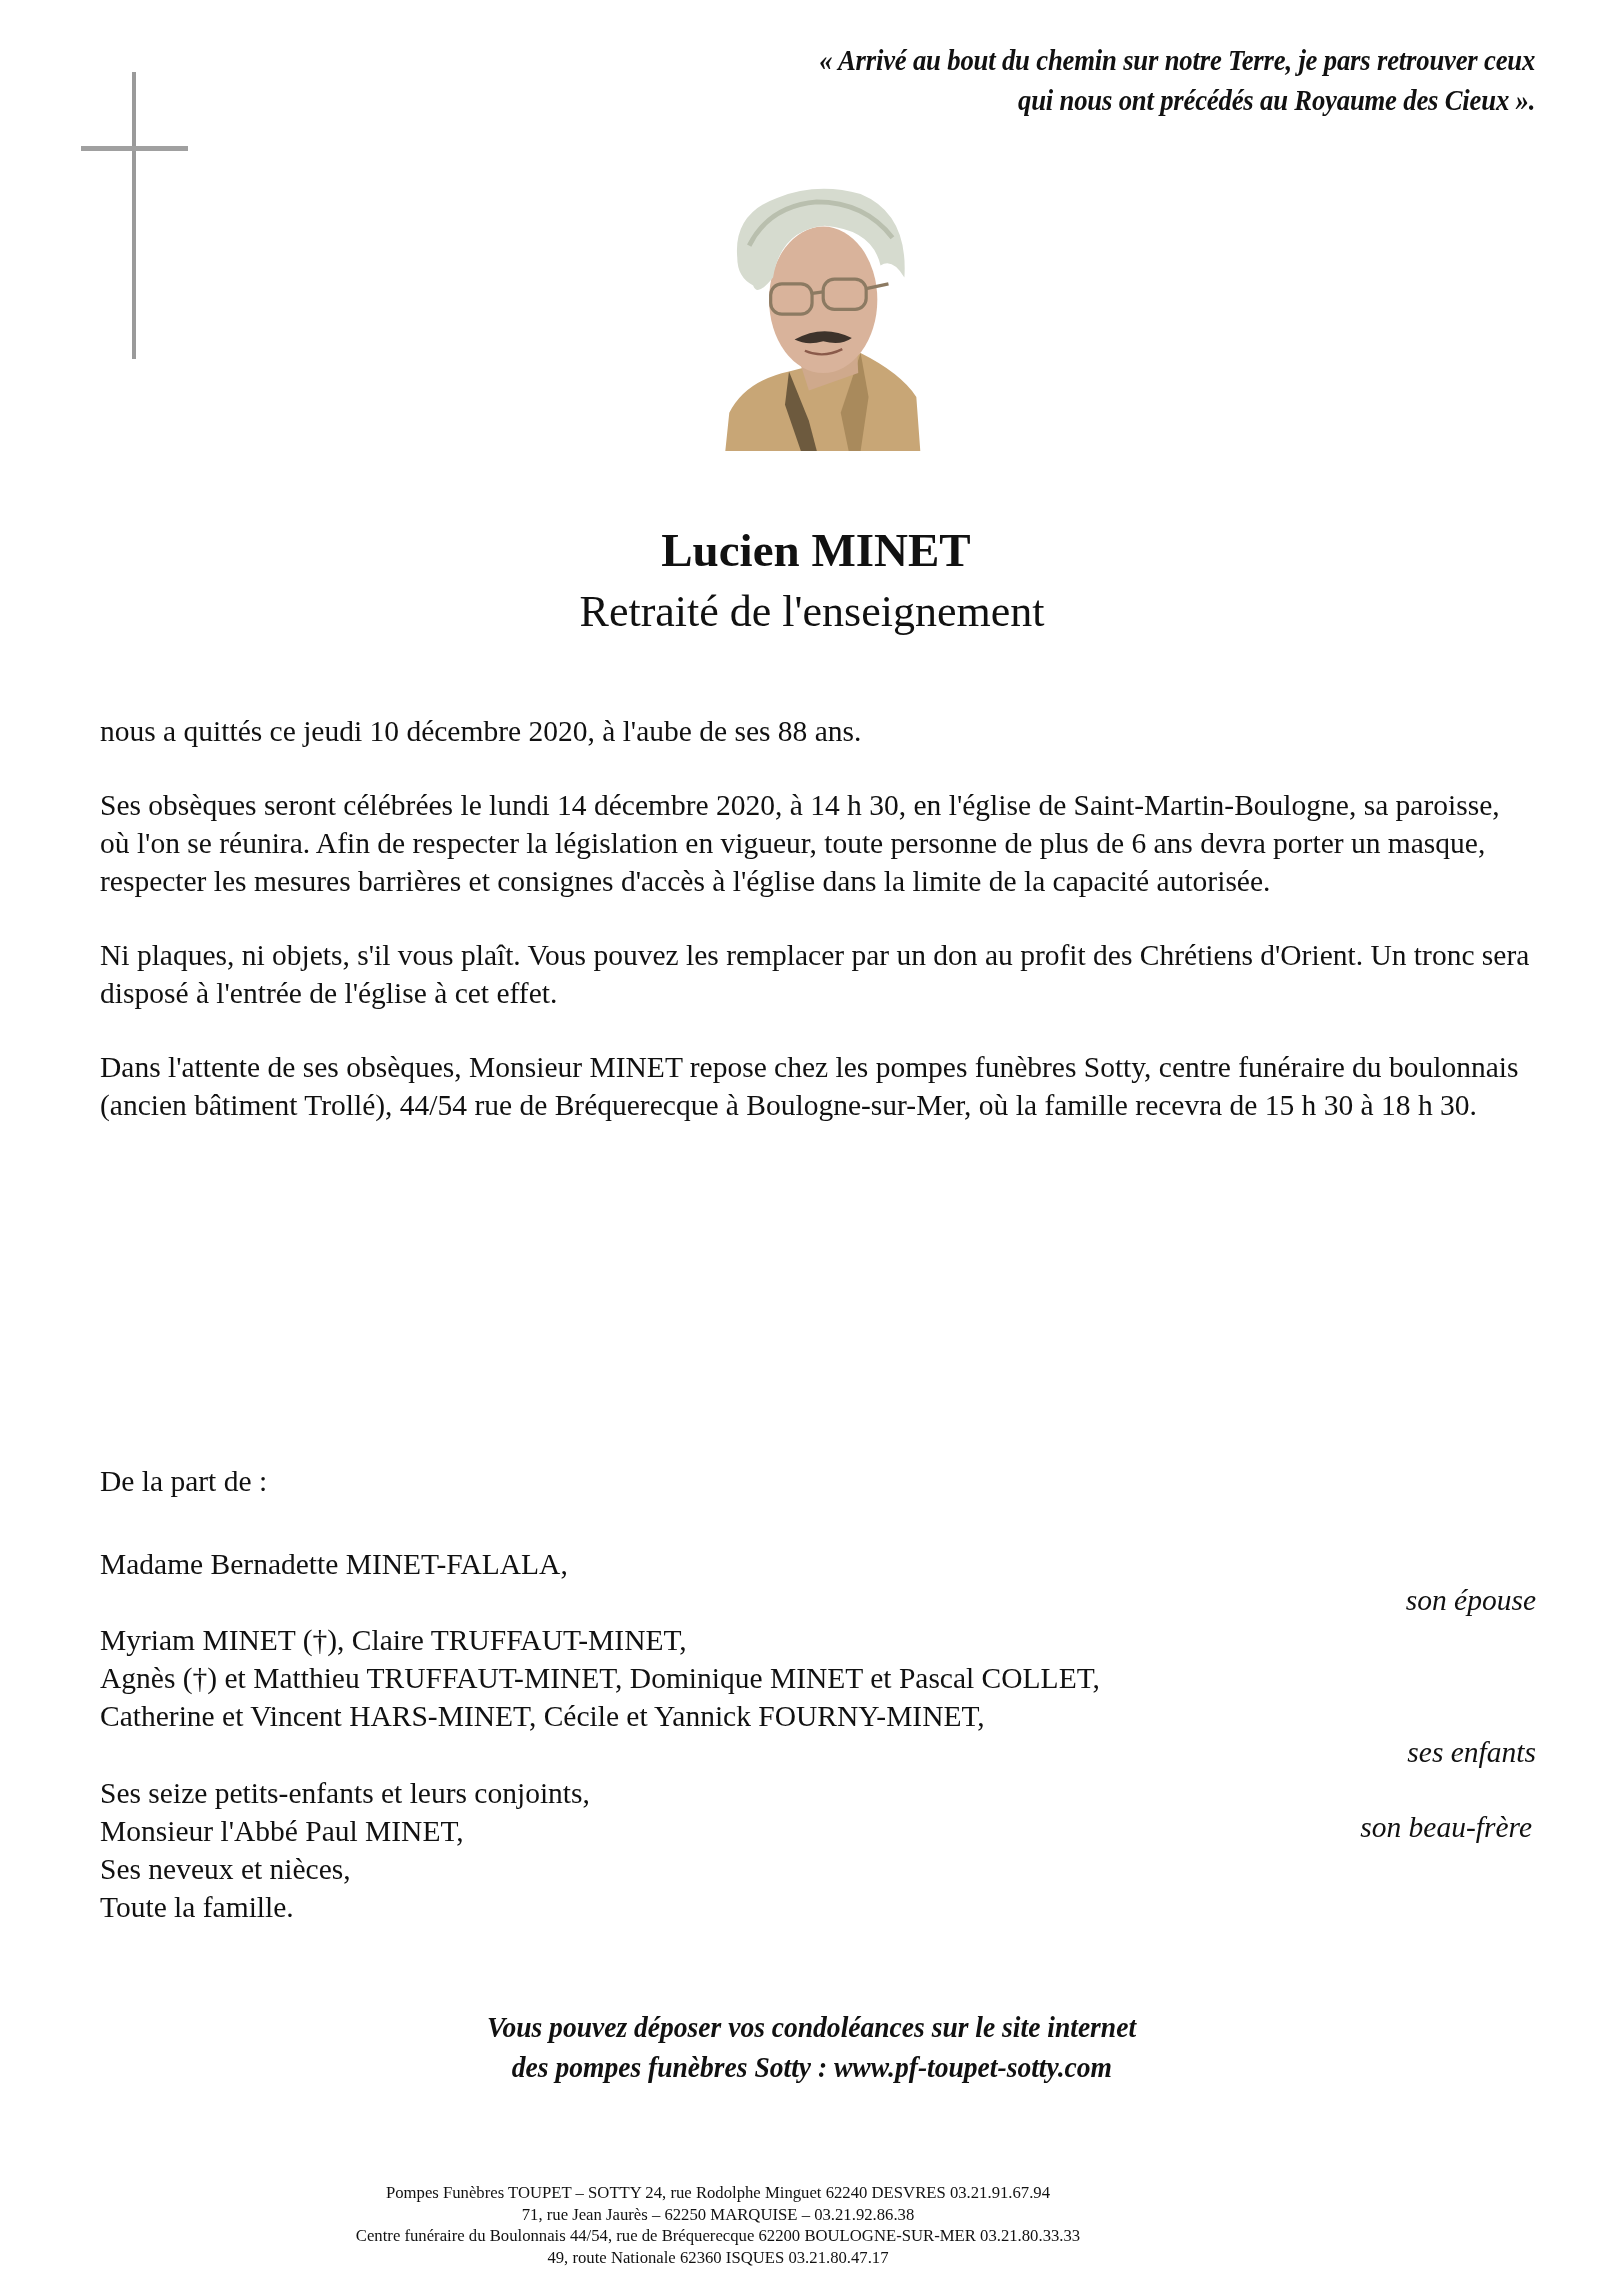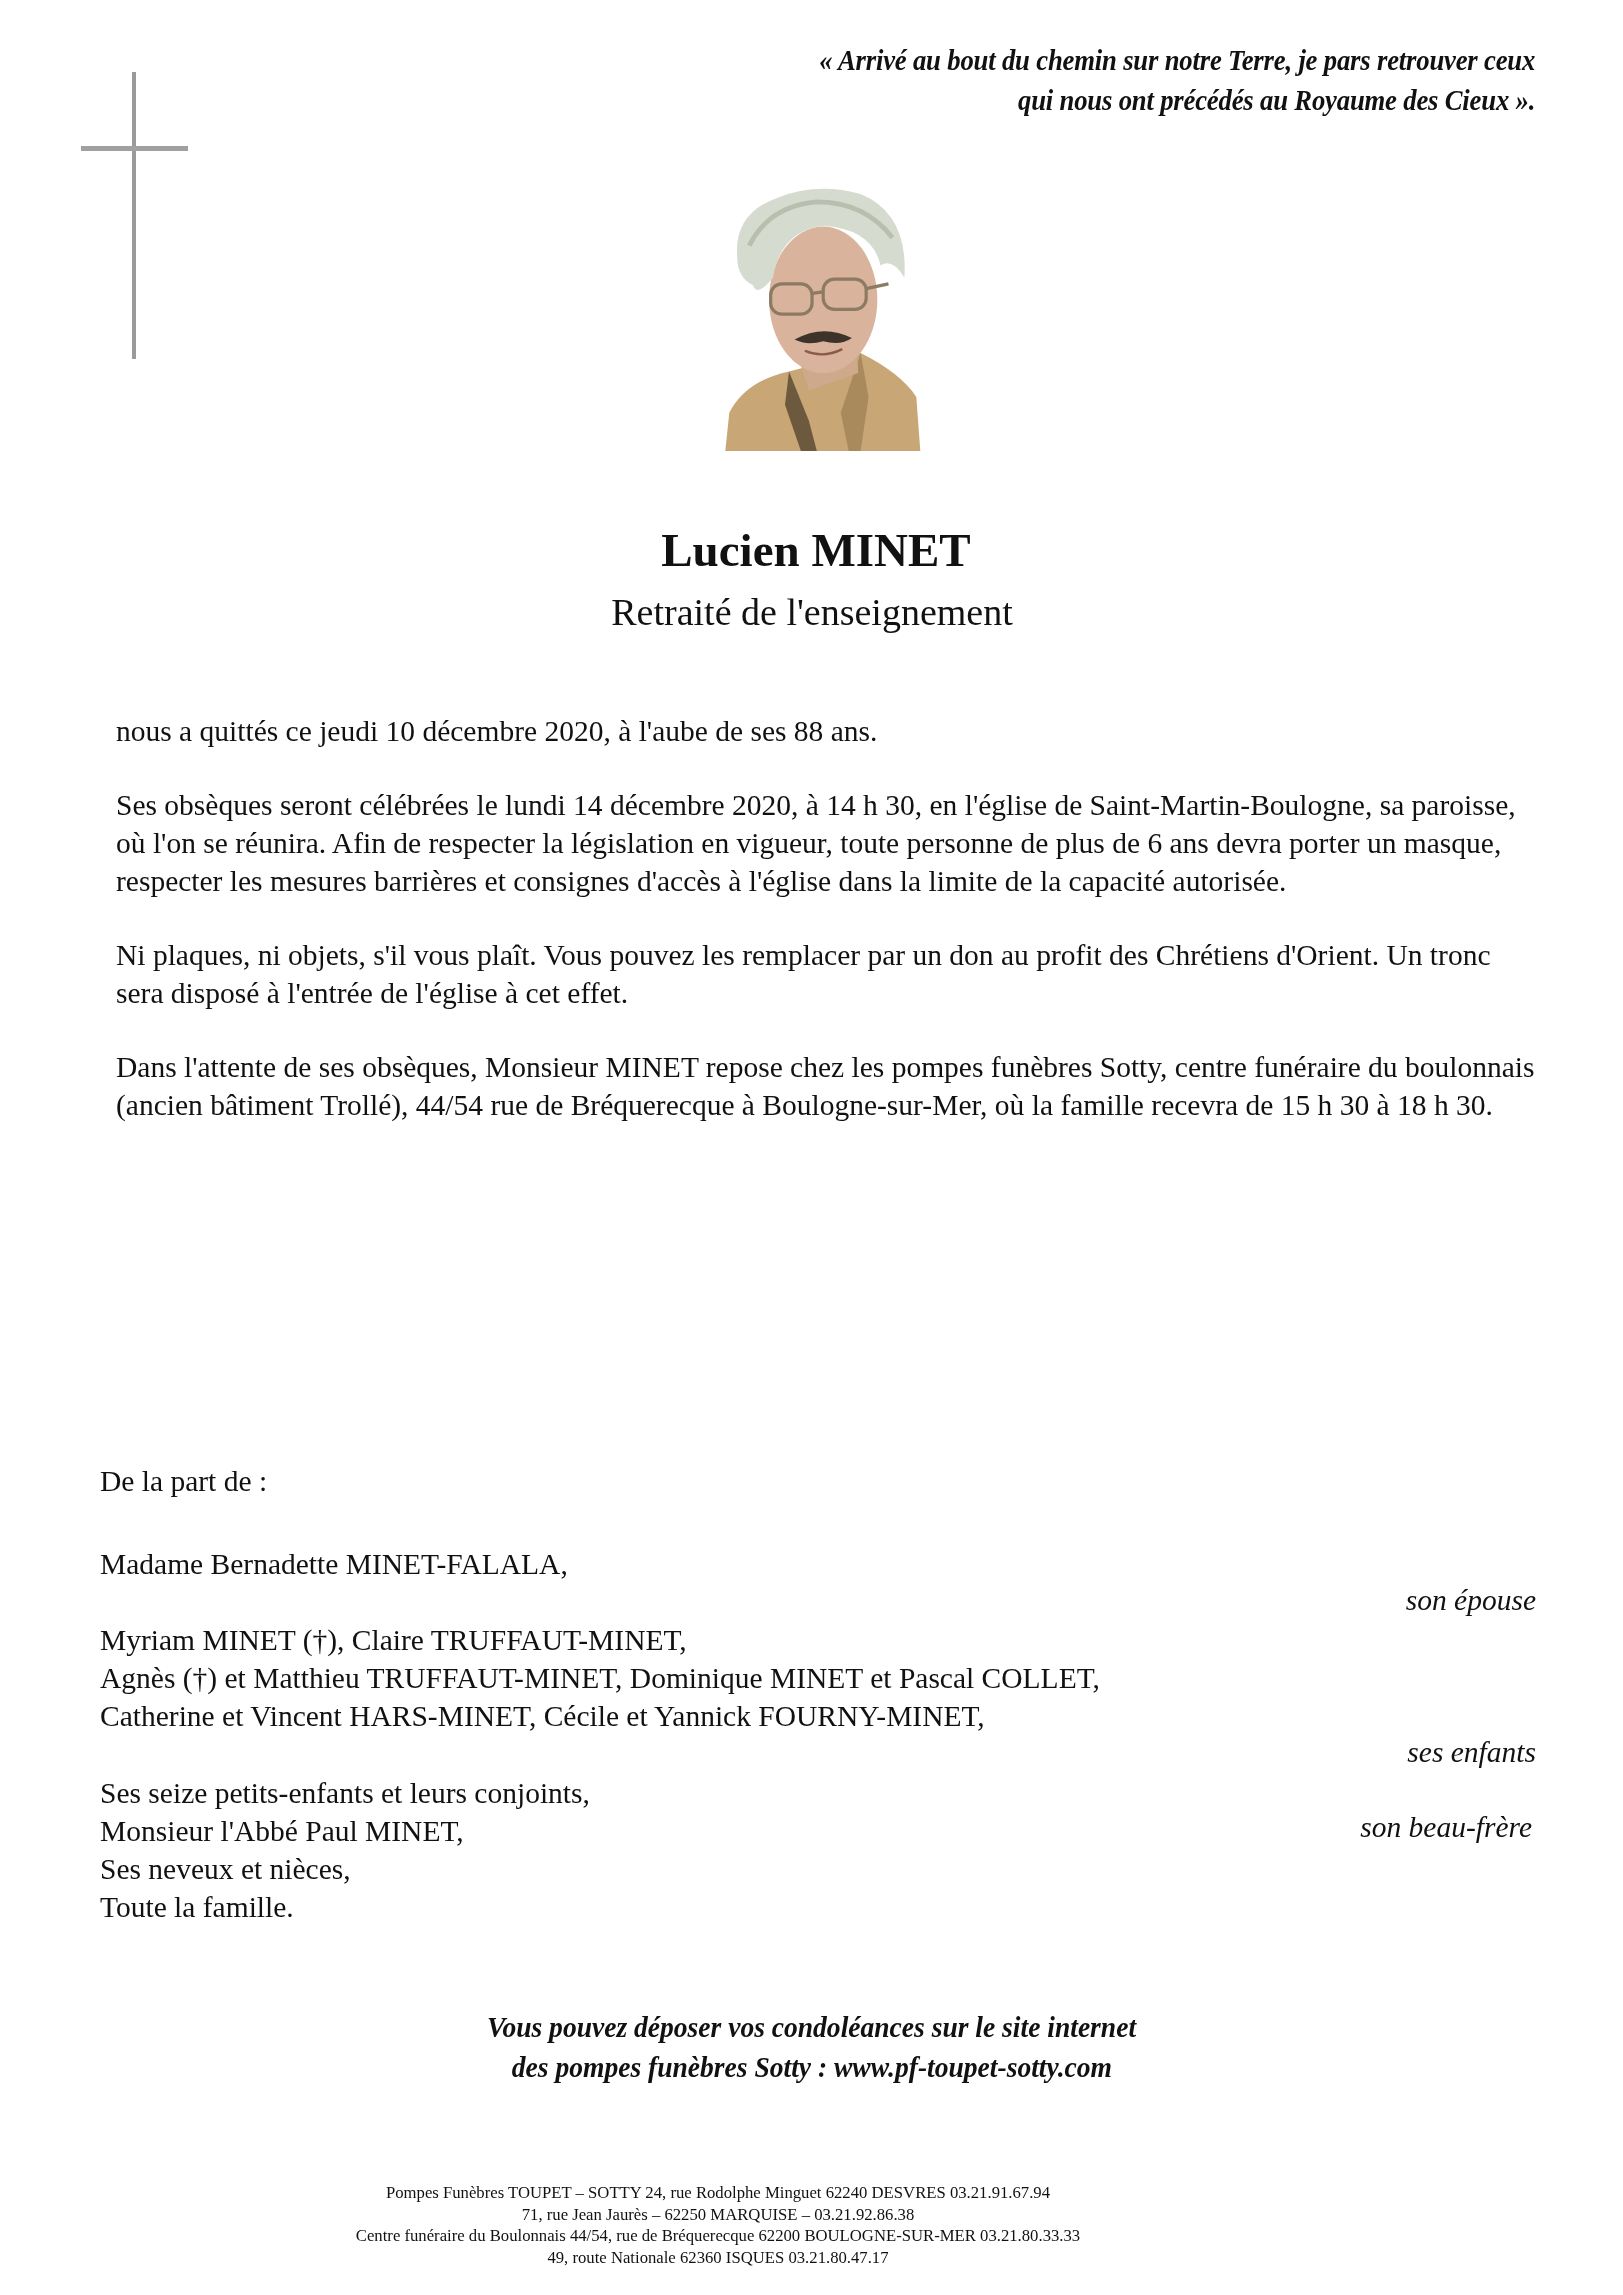--- a/index.html
+++ b/index.html
@@ -4,23 +4,23 @@
 <style>
   html, body { margin:0; padding:0; background:#ffffff; }
   body { width:1624px; height:2295px; position:relative; overflow:hidden;
          font-family:"Liberation Serif", "DejaVu Serif", serif; color:#111; }
   .cross-v { position:absolute; left:132px; top:72px; width:4px; height:287px; background:#9a9a9a; }
   .cross-h { position:absolute; left:81px; top:146px; width:107px; height:4.8px; background:#a0a0a0; }
   .quote { position:absolute; right:89px; top:40px; text-align:right; font-style:italic; font-weight:bold;
            font-size:29px; line-height:40px; letter-spacing:-0.2px; transform:scaleX(0.92); transform-origin:right top; }
   .photo { position:absolute; left:721px; top:182px; width:206px; height:269px; }
   .name { position:absolute; left:4px; width:1624px; top:514px; text-align:center; font-weight:bold; font-size:47px; line-height:72px; }
-  .subtitle { position:absolute; left:0; width:1624px; top:588px; text-align:center; font-size:38px; line-height:48px; }
+  .subtitle { position:absolute; left:0; width:1624px; top:588px; text-align:center; font-size:44px; line-height:48px; }
   .body { position:absolute; left:100px; width:1435px; top:712px; font-size:29.5px; line-height:38px; }
-  .body p { margin:0 0 36px 16px; }
+  .body p { margin:0 0 36px 0; }
   .from { position:absolute; left:100px; top:1462px; font-size:29.5px; line-height:38px; }
   .family { position:absolute; left:100px; width:1435px; font-size:29.5px; line-height:38px; }
   .rel { position:absolute; right:88px; font-style:italic; font-size:29.5px; line-height:38px; }
   .condol { position:absolute; left:0; width:1624px; top:2007px; text-align:center; font-style:italic; font-weight:bold;
             font-size:29px; line-height:40px; }
   .condol div { display:inline-block; transform:scaleX(0.95); }
   .footer { position:absolute; left:0; width:1436px; top:2182px; text-align:center; font-size:16.7px; line-height:21.5px; }
 </style>
 </head>
 <body>

